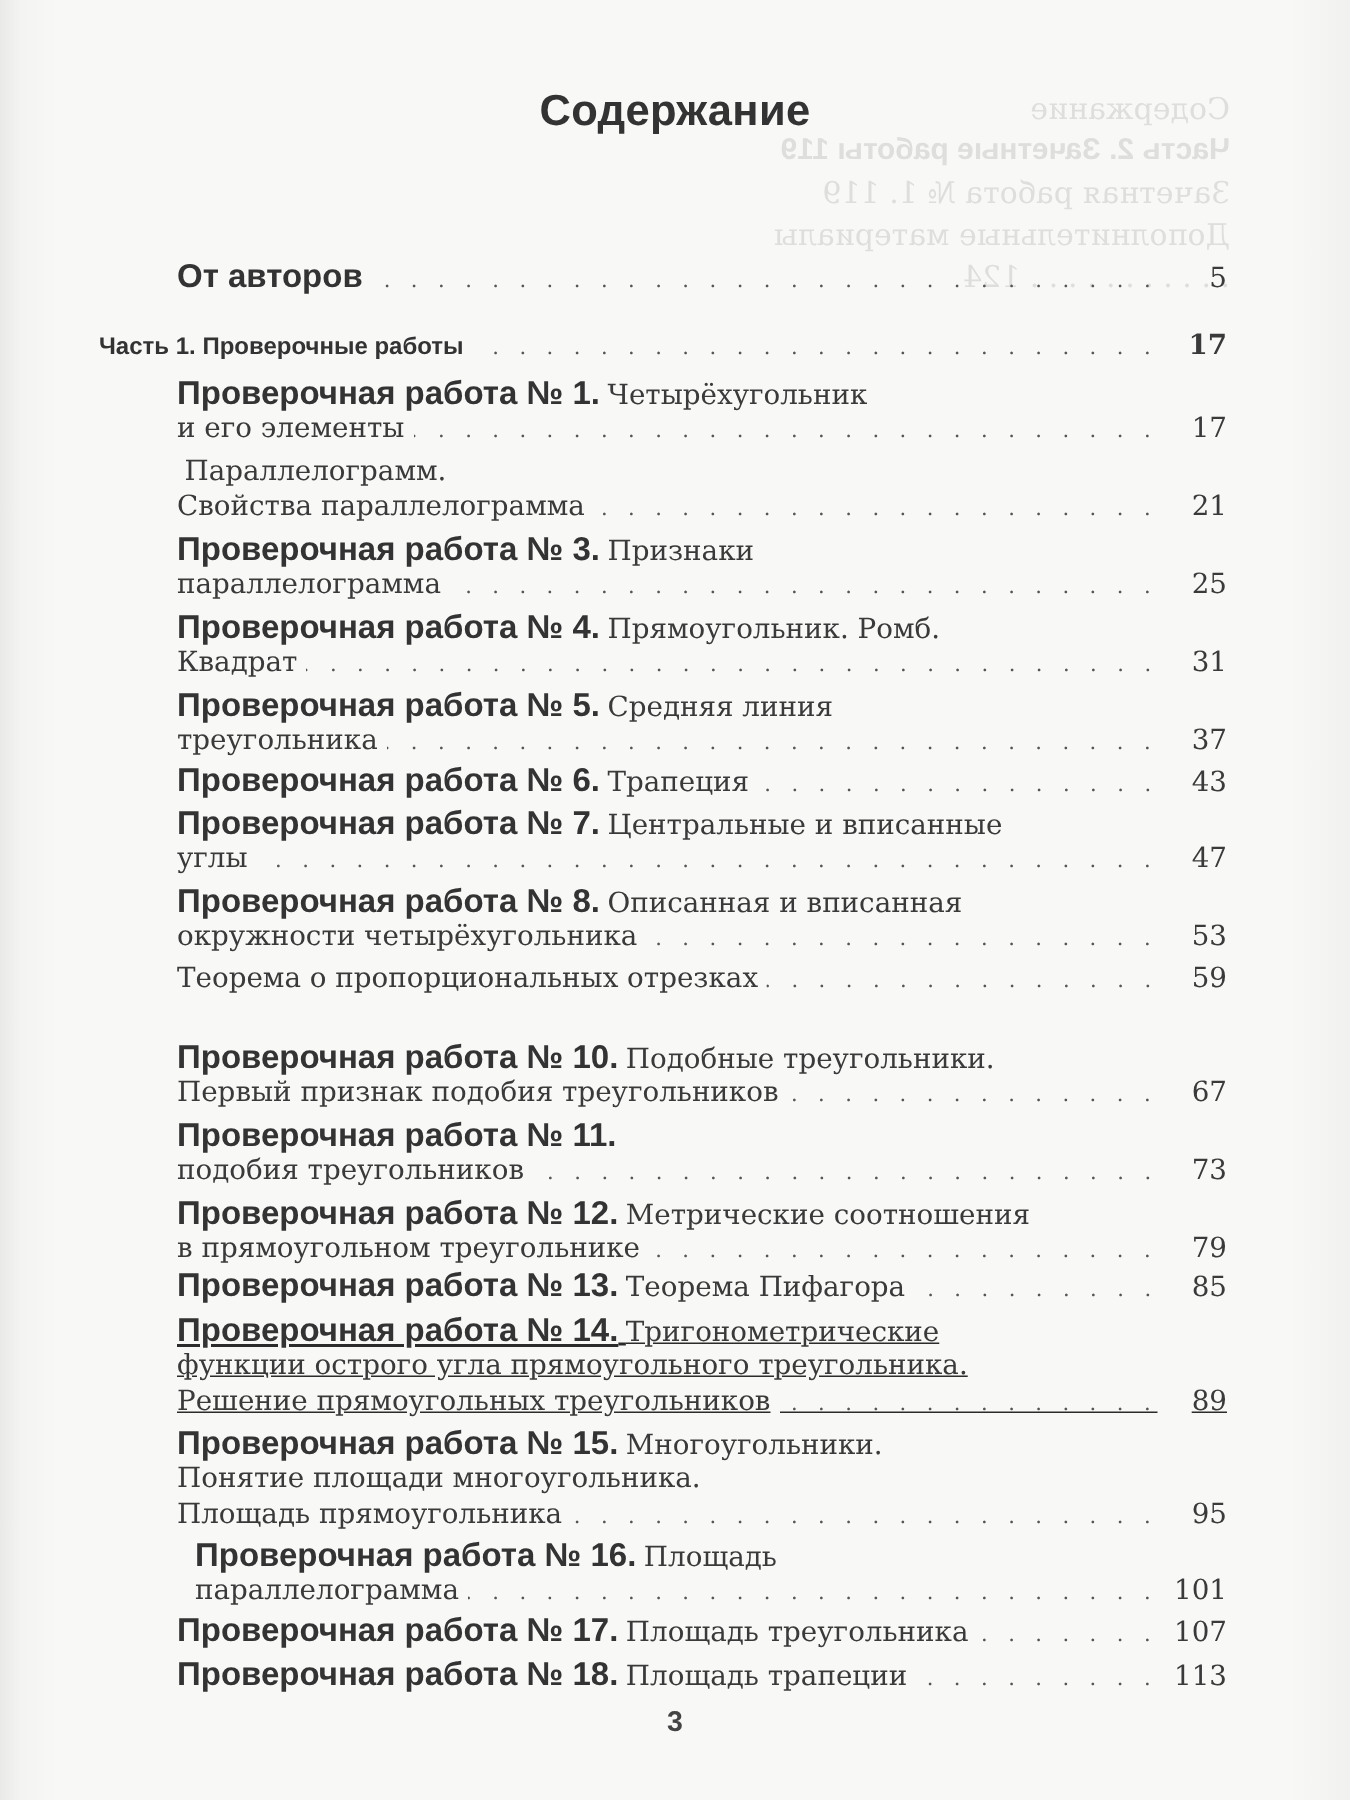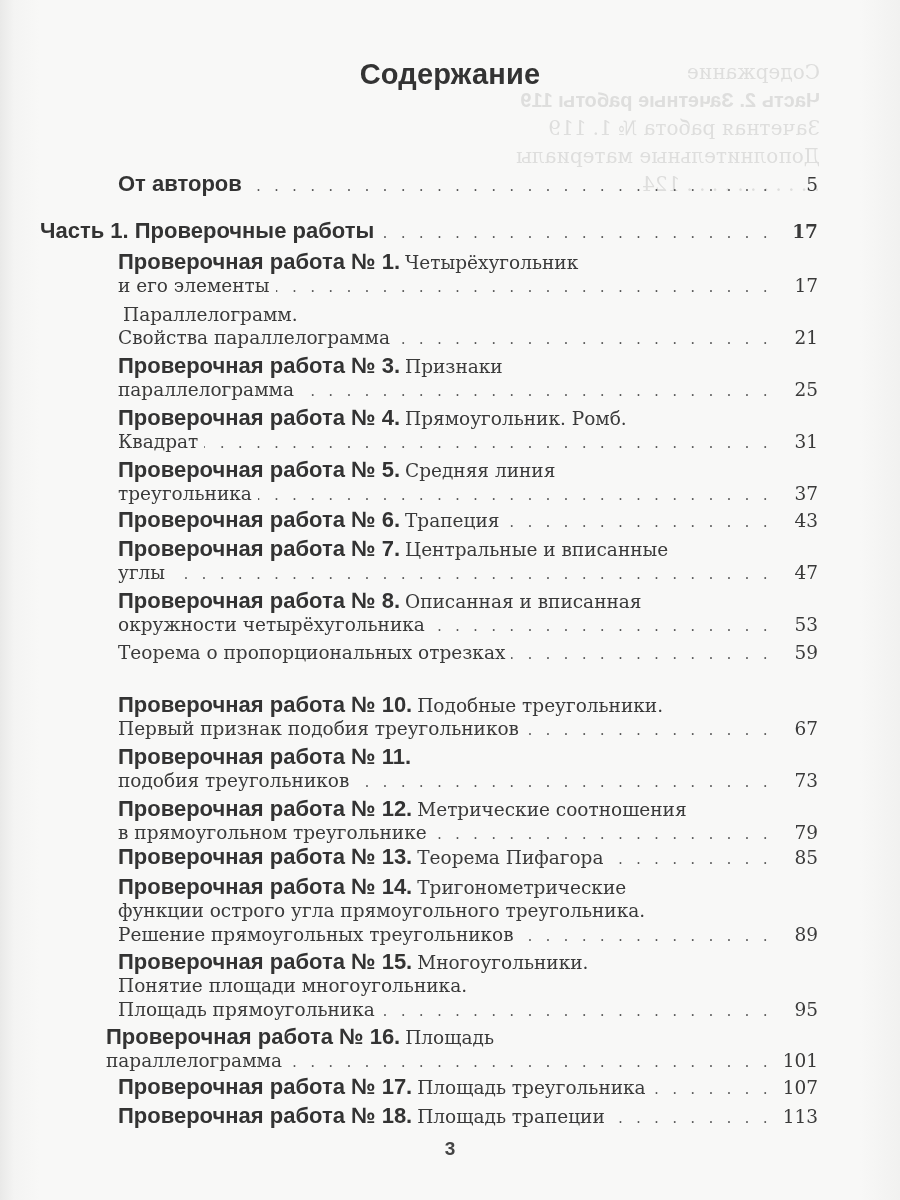--- a/index.html
+++ b/index.html
@@ -92,21 +92,21 @@
       direction: rtl;
     }
     .pg {
       width: 40px;
       text-align: right;
       font-family: "DejaVu Serif", serif;
       font-size: 18.5px;
       color: #3a3a3a;
       white-space: nowrap;
     }
-    .part .sans-b { font-size: 22px; }
+    .part .sans-b { font-size: 16px; margin-left: 26px; }
     .part .pg { font-weight: bold; font-family: "DejaVu Serif", serif; }
 
     .pagenum {
       position: absolute;
       top: 1138px;
       left: 0;
       width: 900px;
       text-align: center;
       font-family: "Liberation Sans", sans-serif;
       font-weight: bold;
@@ -246,21 +246,21 @@
           <span class="serif">в прямоугольном треугольнике</span>
           <span class="dots">. . . . . . . . . . . . . . . . . . . . . . . . . . . . . . . . . . . . . . . . . . . . . . . . . . . . . . . . . . . . . . . . . . . .</span>
           <span class="pg">79</span>
         </div>
     </div>
 
     <div class="entry" style="left:118px; top:845px;">
       <div class="line"><span class="sans-b">Проверочная работа № 13.</span>&nbsp;<span class="serif">Теорема Пифагора</span><span class="dots">. . . . . . . . . . . . . . . . . . . . . . . . . . . . . . . . . . . . . . . . . . . . . . . . . . . . . . . . . . . . . . . . . . . .</span><span class="pg">85</span></div>
     </div>
 
-    <div class="entry" style="left:118px; top:875px;">
+    <div class="entry" style="left:118px; top:875px;text-decoration:underline;">
       <div class="line"><span class="sans-b">Проверочная работа № 14.</span>&nbsp;<span class="serif">Тригонометрические</span></div>
       <div class="line">
           <span class="serif">функции острого угла прямоугольного треугольника.</span>
         </div>
       <div class="line">
           <span class="serif">Решение прямоугольных треугольников</span>
           <span class="dots">. . . . . . . . . . . . . . . . . . . . . . . . . . . . . . . . . . . . . . . . . . . . . . . . . . . . . . . . . . . . . . . . . . . .</span>
           <span class="pg">89</span>
         </div>
     </div>
@@ -270,21 +270,21 @@
       <div class="line">
           <span class="serif">Понятие площади многоугольника.</span>
         </div>
       <div class="line">
           <span class="serif">Площадь прямоугольника</span>
           <span class="dots">. . . . . . . . . . . . . . . . . . . . . . . . . . . . . . . . . . . . . . . . . . . . . . . . . . . . . . . . . . . . . . . . . . . .</span>
           <span class="pg">95</span>
         </div>
     </div>
 
-    <div class="entry" style="left:106px; top:1025px;">
+    <div class="entry" style="left:130px; top:1025px;">
       <div class="line"><span class="sans-b">Проверочная работа № 16.</span>&nbsp;<span class="serif">Площадь</span></div>
       <div class="line">
           <span class="serif">параллелограмма</span>
           <span class="dots">. . . . . . . . . . . . . . . . . . . . . . . . . . . . . . . . . . . . . . . . . . . . . . . . . . . . . . . . . . . . . . . . . . . .</span>
           <span class="pg">101</span>
         </div>
     </div>
 
     <div class="entry" style="left:118px; top:1075px;">
       <div class="line"><span class="sans-b">Проверочная работа № 17.</span>&nbsp;<span class="serif">Площадь треугольника</span><span class="dots">. . . . . . . . . . . . . . . . . . . . . . . . . . . . . . . . . . . . . . . . . . . . . . . . . . . . . . . . . . . . . . . . . . . .</span><span class="pg">107</span></div>

